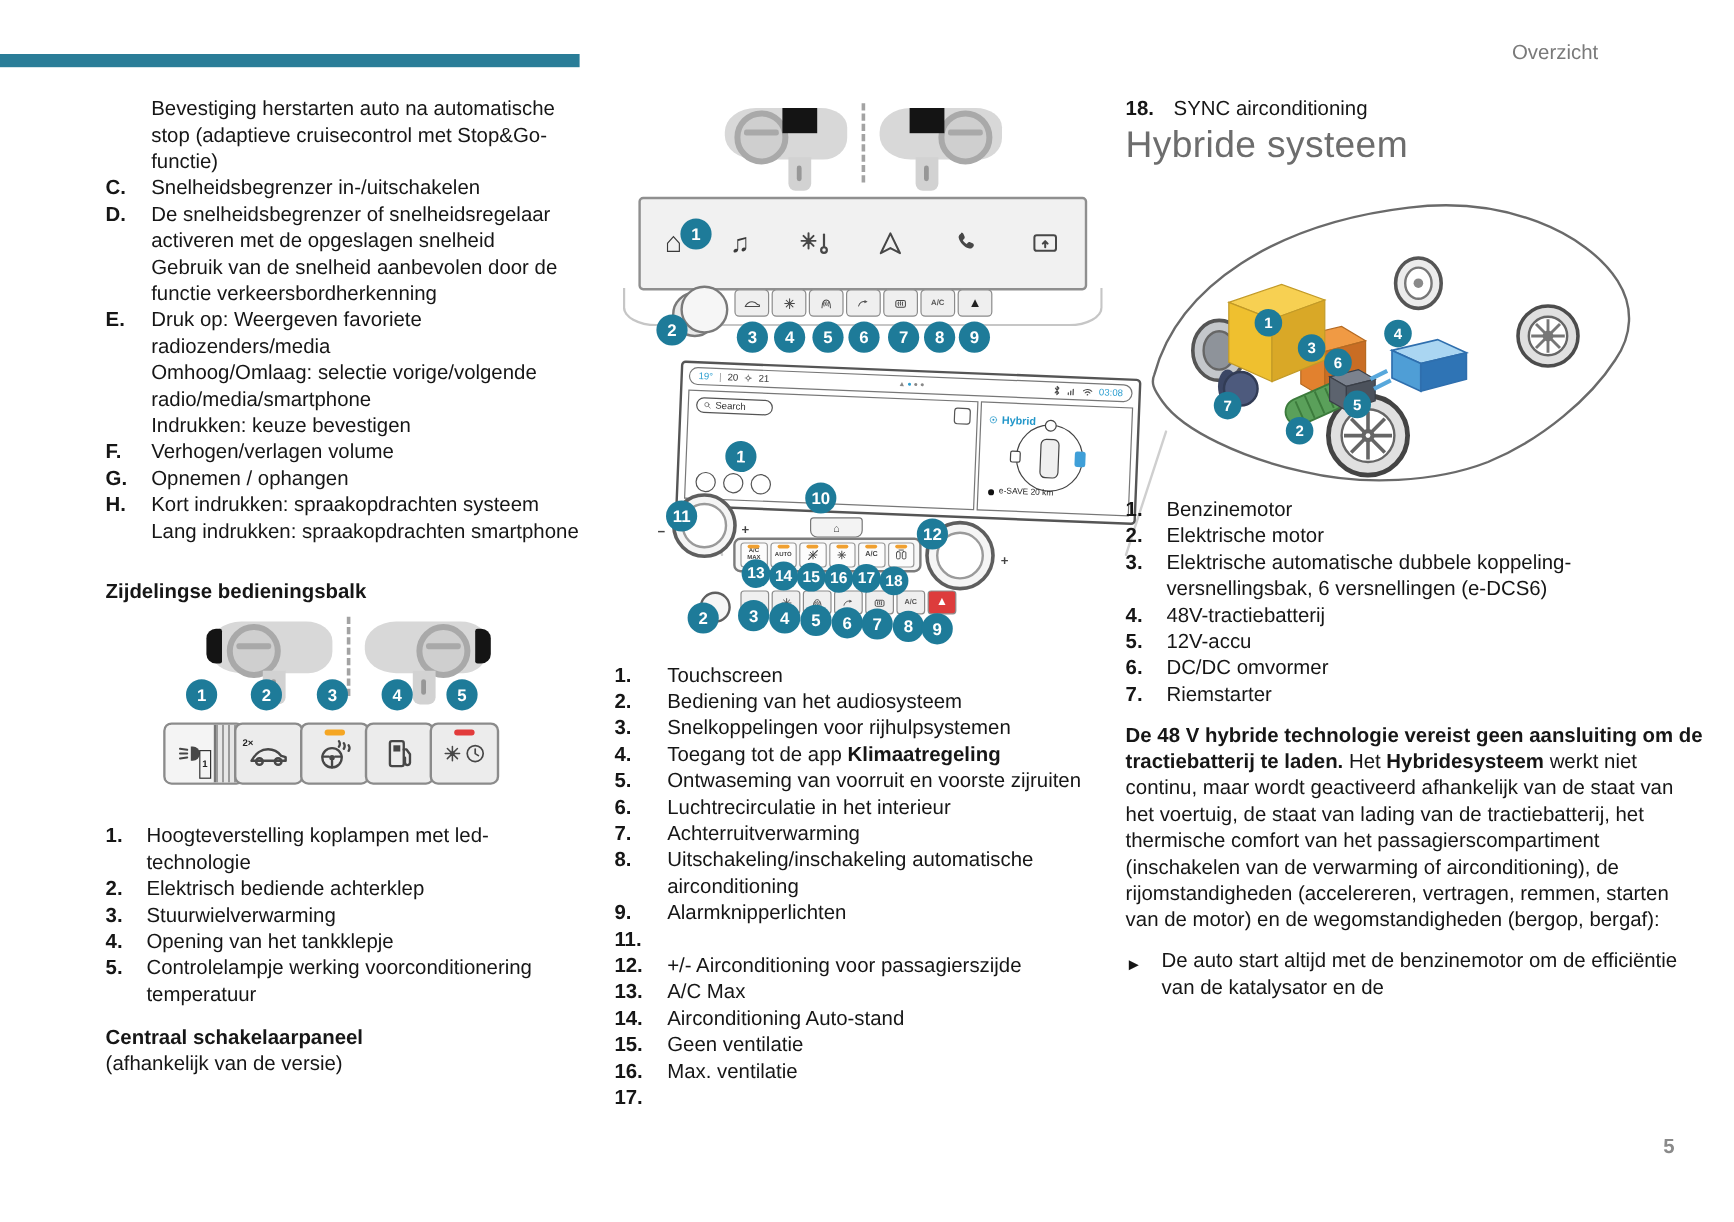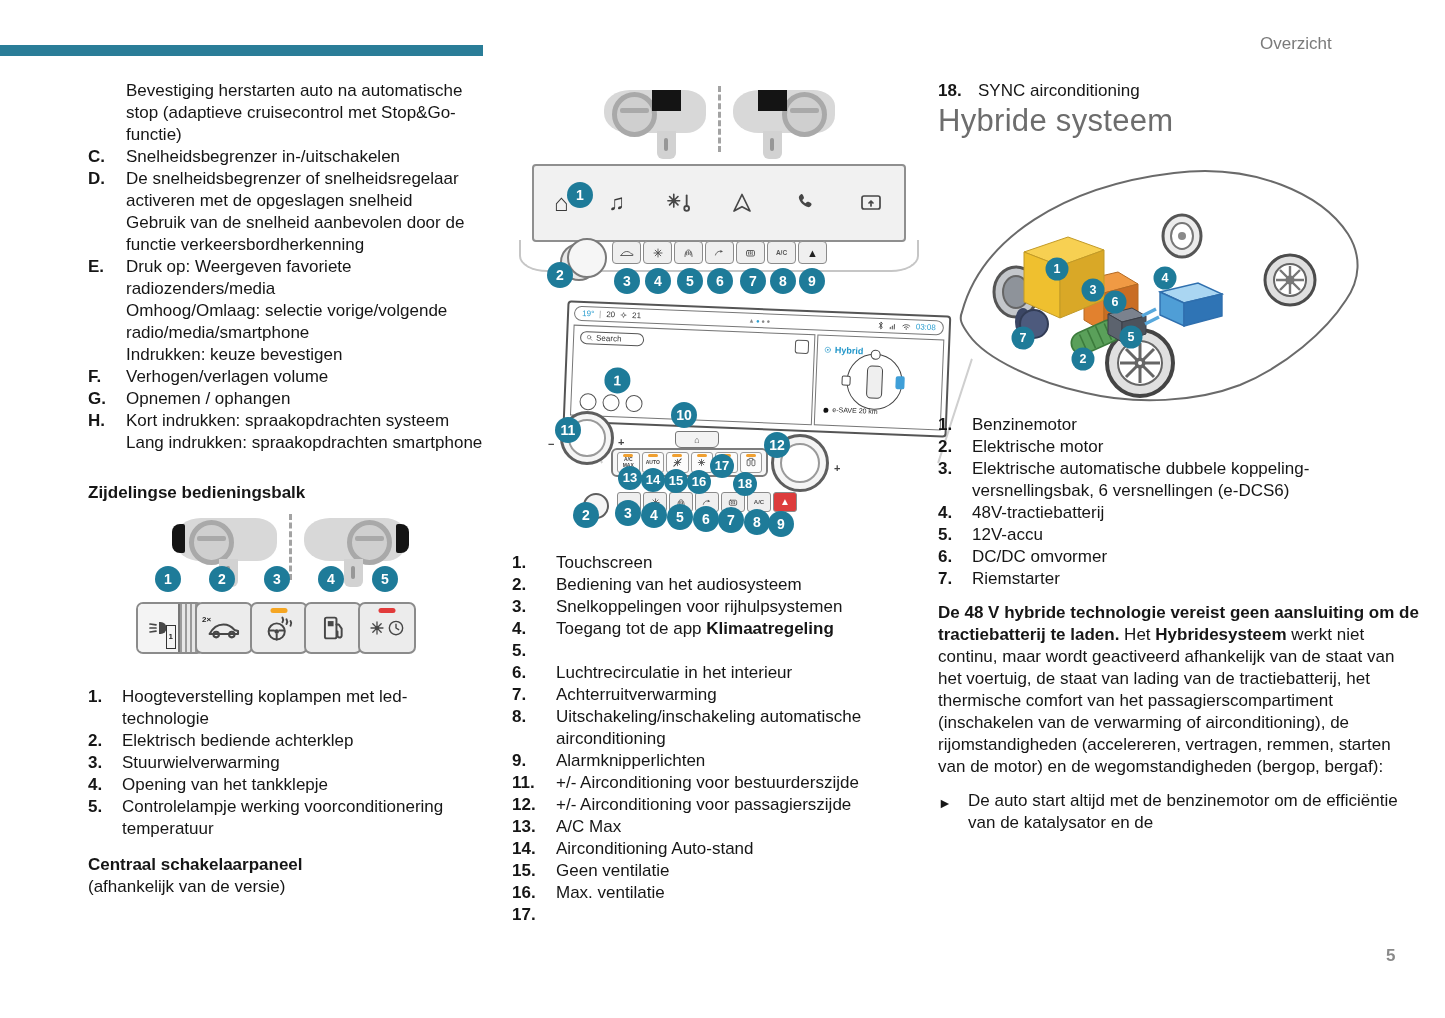--- a/index.html
+++ b/index.html
@@ -481,21 +481,21 @@
               <rect x="3.5" y="6" width="6.5" height="13" rx="2"></rect>
               <rect x="14" y="6" width="6.5" height="13" rx="2"></rect>
               <path d="M8 3h8"></path>
             </svg>
           </span>
       </div>
       <span class="co co24" style="left:106px;top:176px">13</span>
       <span class="co co24" style="left:129px;top:178px">14</span>
       <span class="co co24" style="left:152px;top:179px">15</span>
       <span class="co co24" style="left:175px;top:180px">16</span>
-      <span class="co co24" style="left:198px;top:164px">17</span>
+      <span class="co co24" style="left:198px;top:180px">17</span>
       <span class="co co24" style="left:221px;top:182px">18</span>
 
       <div class="knob" style="left:71px;top:203px;width:26px;height:26px;border-width:2px"></div>
       <div class="btnrow" style="left:105px;top:202px">
         <span class="rbtn ic">
             <svg width="13" height="11" viewBox="0 0 28 20">
               <path d="M2 15c2.5-5 7-8 11.5-8 3.8 0 7 1.8 9.2 4.6l3 .9v2.5H2Z"></path>
             </svg>
           </span>
         <span class="rbtn ic">
@@ -546,40 +546,40 @@
     <div class="hl">
         <span class="hm hm44">3.</span>
         <span class="hc">Snelkoppelingen voor rijhulpsystemen</span>
       </div>
     <div class="hl">
         <span class="hm hm44">4.</span>
         <span class="hc"><span>Toegang tot de app </span><b>Klimaatregeling</b></span>
       </div>
     <div class="hl">
         <span class="hm hm44">5.</span>
+        <span class="hc">Ontwaseming van voorruit en voorste zijruiten</span>
       </div>
     <div class="hl">
         <span class="hm hm44">6.</span>
         <span class="hc">Luchtrecirculatie in het interieur</span>
       </div>
     <div class="hl">
         <span class="hm hm44">7.</span>
         <span class="hc">Achterruitverwarming</span>
       </div>
     <div class="hl">
         <span class="hm hm44">8.</span>
         <span class="hc">Uitschakeling/inschakeling automatische airconditioning</span>
       </div>
     <div class="hl">
         <span class="hm hm44">9.</span>
         <span class="hc">Alarmknipperlichten</span>
       </div>
     <div class="hl">
         <span class="hm hm44">11.</span>
-        <span class="hc">+/- Airconditioning voor bestuurderszijde</span>
       </div>
     <div class="hl">
         <span class="hm hm44">12.</span>
         <span class="hc">+/- Airconditioning voor passagierszijde</span>
       </div>
     <div class="hl">
         <span class="hm hm44">13.</span>
         <span class="hc">A/C Max</span>
       </div>
     <div class="hl">

